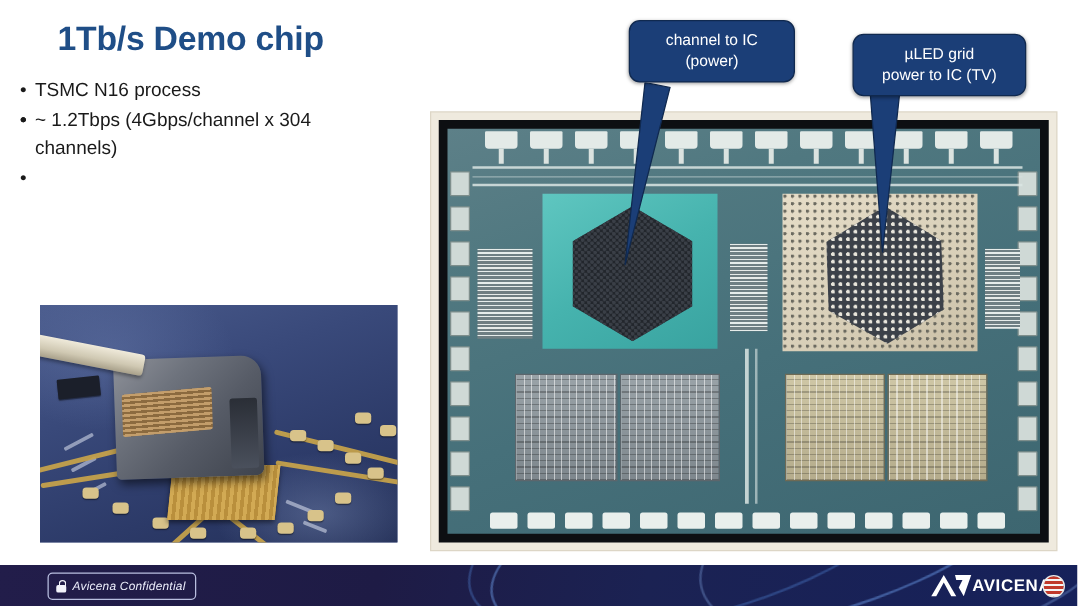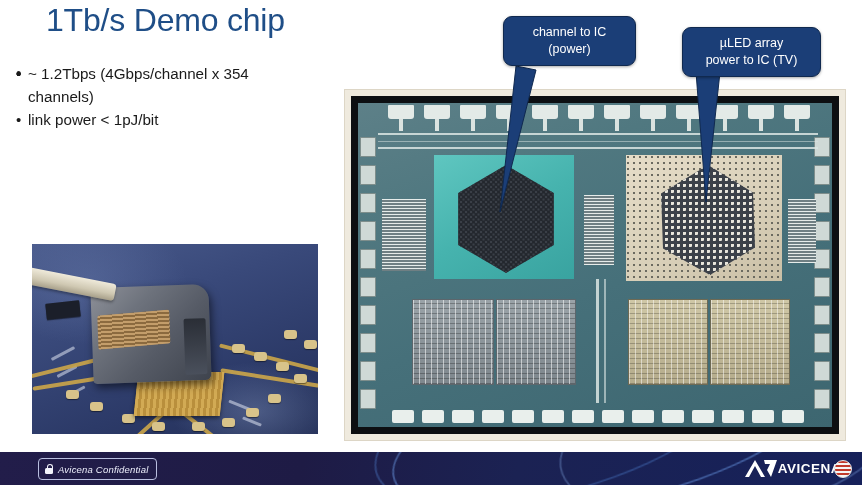--- a/index.html
+++ b/index.html
@@ -6,22 +6,22 @@
   body{
     width:862px;height:485px;
     background:#ffffff;
     font-family:"Liberation Sans", sans-serif;
     overflow:hidden;position:relative;
   }
   .slide{position:absolute;inset:0;background:#fff;}
 
   
   .title{
-    position:absolute;left:46px;top:2px;
-    font-size:32px;font-weight:normal;color:#1F4E87;
+    position:absolute;left:46px;top:16px;
+    font-size:27px;font-weight:bold;color:#1F4E87;
     letter-spacing:-0.2px;white-space:nowrap;
   }
 
   
   .bullets{position:absolute;left:14px;top:62px;width:300px;}
   .bullet{
     position:relative;padding-left:14px;
     font-size:15.2px;color:#1a1a1a;line-height:22.5px;
     margin-bottom:1px;
   }
@@ -216,34 +216,34 @@
 </head>
 <body>
 
 <div class="slide">
 
   <div class="title">1Tb/s Demo chip</div>
 
   <div class="bullets">
     <div class="bullet">
       <span class="dot">•</span>
+      <span>TSMC N16 process</span>
     </div>
     <div class="bullet">
       <span class="dot">•</span>
     </div>
     <div class="bullet">
       <span class="dot">•</span>
     </div>
     <div class="bullet">
       <span class="dot">•</span>
-      <span>~ 1.2Tbps (4Gbps/channel x 354 channels)</span>
+      <span>~ 1.2Tbps (4Gbps/channel x 304 channels)</span>
     </div>
     <div class="bullet">
       <span class="dot">•</span>
-      <span>link power &lt; 1pJ/bit</span>
     </div>
   </div>
 
   <div class="photo-left">
     <div class="pcb"></div>
 
     <div class="silk" style="left:18px;top:108px;width:26px;height:3px;transform:rotate(-28deg);"></div>
     <div class="silk" style="left:24px;top:126px;width:22px;height:3px;transform:rotate(-28deg);"></div>
     <div class="silk" style="left:34px;top:146px;width:20px;height:3px;transform:rotate(-28deg);"></div>
     <div class="silk" style="left:196px;top:160px;width:24px;height:3px;transform:rotate(22deg);"></div>
@@ -362,21 +362,21 @@
   </svg>
   <svg class="tail tail-right" viewBox="0 0 36 132">
     <polygon points="6,0 30,0 16,130" fill="#1B3E77" stroke="#10294f" stroke-width="1"></polygon>
   </svg>
 
   <div class="callout callout-left">
     <div>channel to IC</div>
     <div>(power)</div>
   </div>
   <div class="callout callout-right">
-    <div>µLED array</div>
+    <div>µLED grid</div>
     <div>power to IC (TV)</div>
   </div>
 
   <div class="footer">
     <div class="swoosh s1"></div>
     <div class="swoosh s2"></div>
     <div class="swoosh s3"></div>
 
     <div class="confidential">
       <span class="lock">

